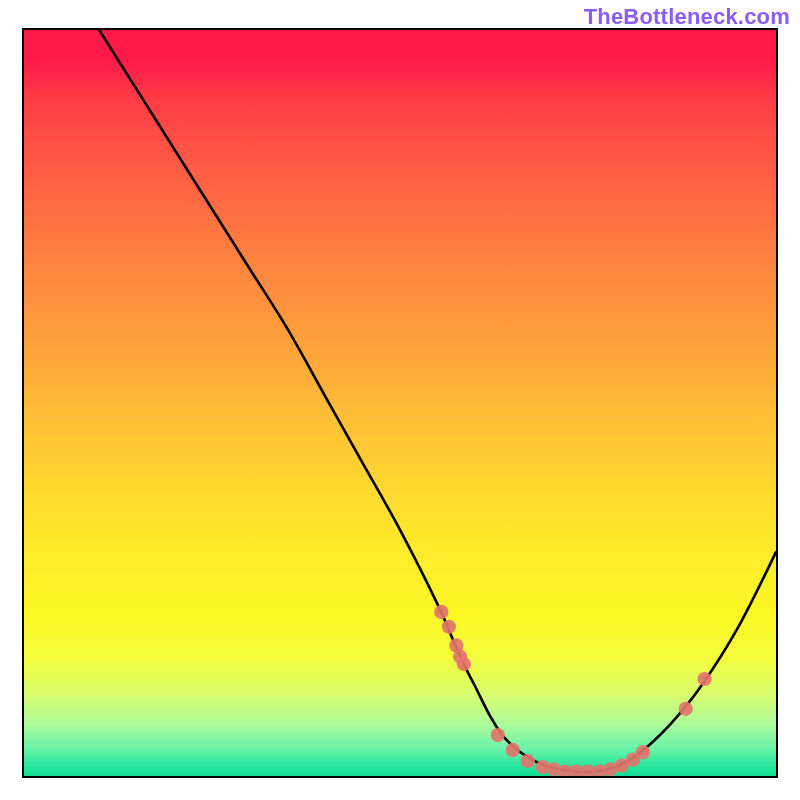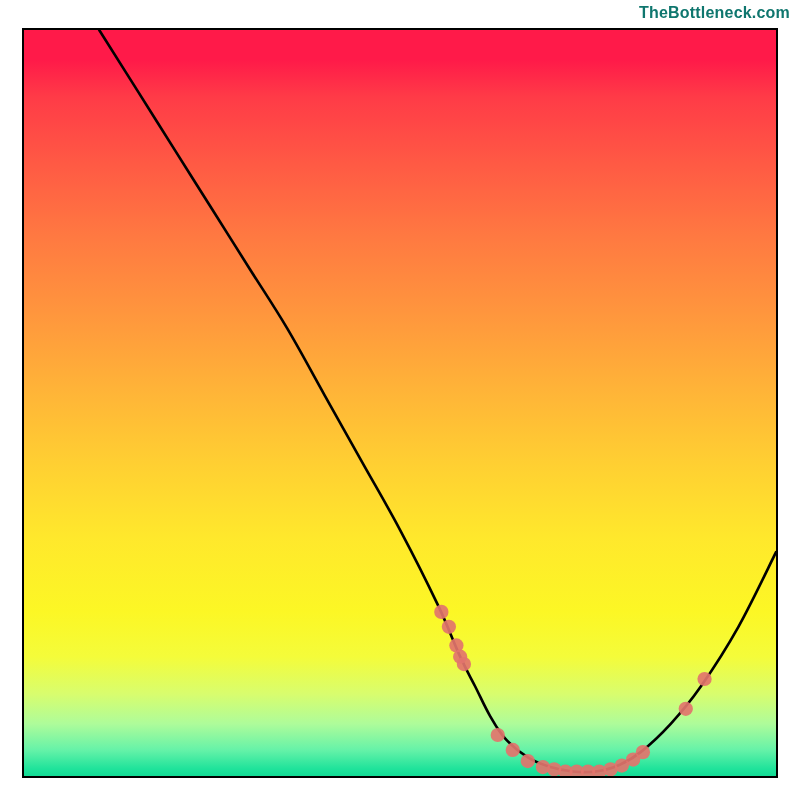--- a/index.html
+++ b/index.html
@@ -14,23 +14,23 @@
   .frame {
     position: relative;
     width: 800px;
     height: 800px;
     box-sizing: border-box;
   }
   .watermark {
     position: absolute;
     top: 4px;
     right: 10px;
-    font-size: 16px;
+    font-size: 22px;
     font-weight: 600;
-    color: #0f766e;
+    color: #8b5cf6;
     letter-spacing: 0.2px;
   }
   .plot {
     position: absolute;
     left: 22px;
     top: 28px;
     width: 756px;
     height: 750px;
     box-sizing: border-box;
     border: 2px solid #000;

